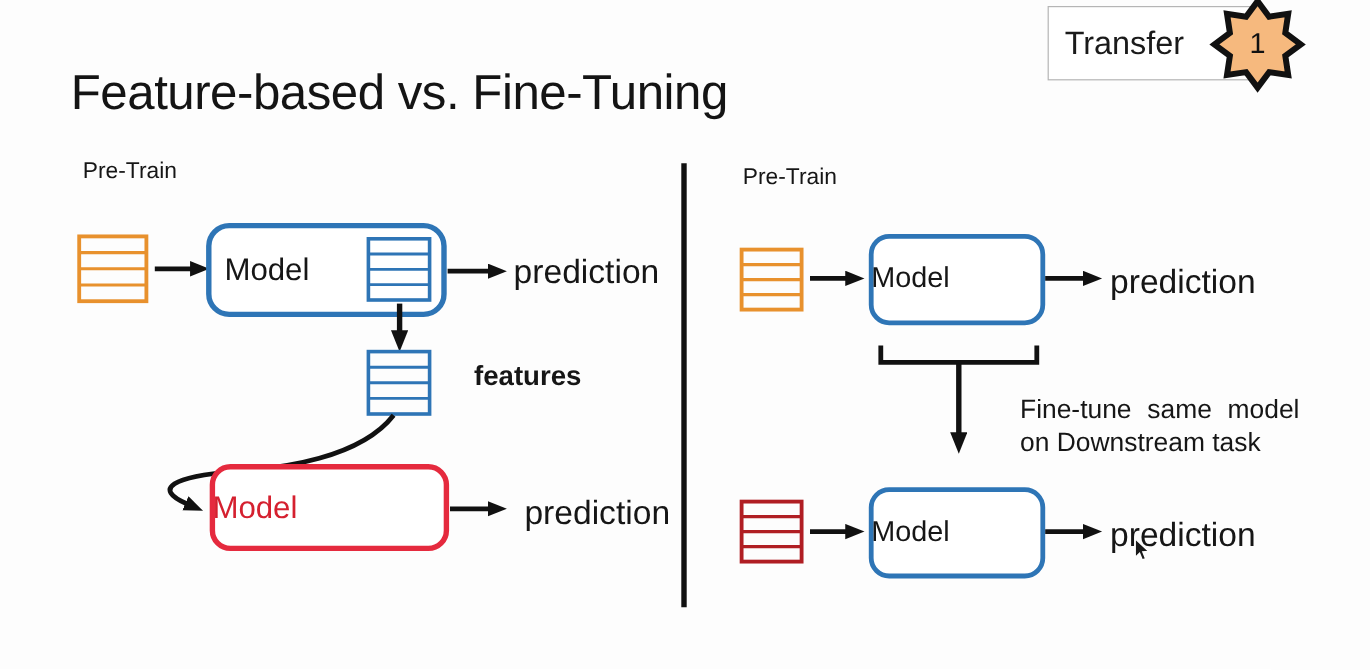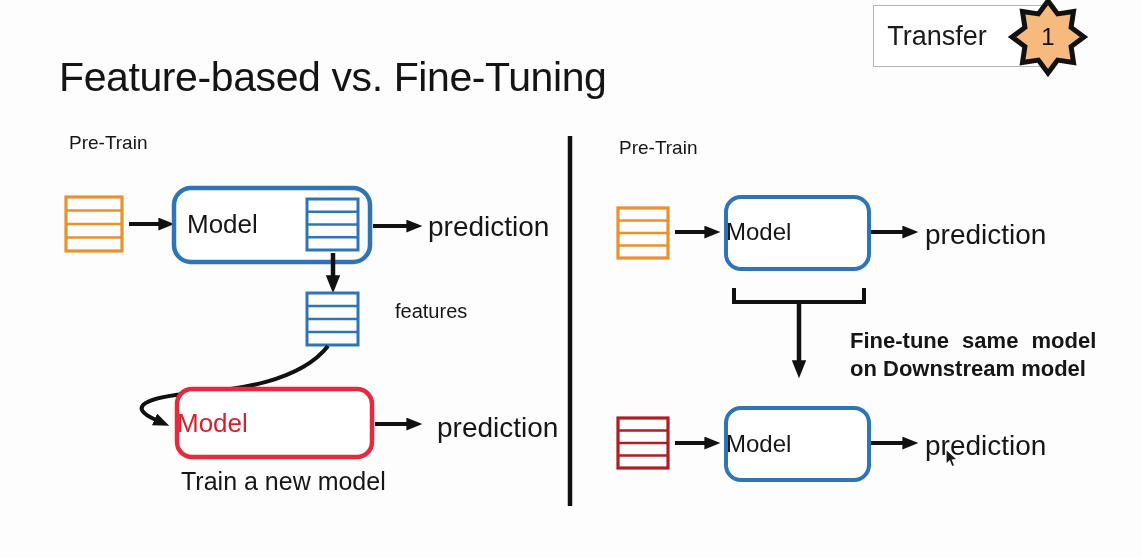--- a/index.html
+++ b/index.html
@@ -7,23 +7,23 @@
     position:relative;width:1142px;height:558px;overflow:hidden;
     background:#fdfdfd;
     font-family:"Liberation Sans", sans-serif;
     color:#161616;
   }
   .abs{position:absolute;z-index:3;white-space:nowrap;}
   .title{font-size:41px;letter-spacing:-0.4px;color:#141414;font-weight:500;}
   .phase{font-size:19px;font-weight:400;}
   .model-label{font-size:26px;text-align:left;}
   .pred{font-size:28px;}
-  .features{font-size:20px;}
+  .features{font-size:23px;font-weight:bold;}
   .caption{font-size:25px;}
-  .note{font-size:22px;line-height:28px;font-weight:700;}
+  .note{font-size:22px;line-height:28px;font-weight:400;}
   .note .l1{word-spacing:7px;}
   .red-text{color:#d5202f;}
   .transfer-box{
     position:absolute;left:853px;top:5px;width:170px;height:62px;z-index:1;
     background:#fff;border:1.5px solid #b5b5b5;
     display:flex;align-items:center;justify-content:center;
     padding-right:42px;box-sizing:border-box;
     font-size:27px;color:#1a1a1a;margin-left:20px;
   }
   .badge-num{
@@ -114,25 +114,24 @@
 
     <path d="M946,449 l0,15.5 l3.6,-3.4 l2.3,5.6 l2.8,-1.1 l-2.3,-5.6 l5,-0.4 z" fill="#1a1a1a" stroke="#fff" stroke-width="1.2"></path>
   </svg>
 
   <div class="abs phase" style="left:69px;top:132px;">Pre-Train</div>
   <div class="abs model-label" style="left:187px;top:209px;width:88px;">Model</div>
   <div class="abs pred" style="left:428px;top:211px;">prediction</div>
   <div class="abs features" style="left:395px;top:300px;">features</div>
   <div class="abs model-label red-text" style="left:177px;top:408px;width:195px;">Model</div>
   <div class="abs pred" style="left:437px;top:412px;">prediction</div>
-  <div class="abs caption" style="left:181px;top:467px;">Train a new model</div>
 
   <div class="abs phase" style="left:619px;top:137px;">Pre-Train</div>
   <div class="abs model-label" style="left:726px;top:218px;width:143px;font-size:24px;">Model</div>
   <div class="abs pred" style="left:925px;top:219px;">prediction</div>
   <div class="abs note" style="left:850px;top:327px;">
     <div class="l1">Fine-tune same model</div>
-    <div>on Downstream model</div>
+    <div>on Downstream task</div>
   </div>
   <div class="abs model-label" style="left:726px;top:430px;width:143px;font-size:24px;">Model</div>
   <div class="abs pred" style="left:925px;top:430px;">prediction</div>
 
 </div>
 
 </body></html>

